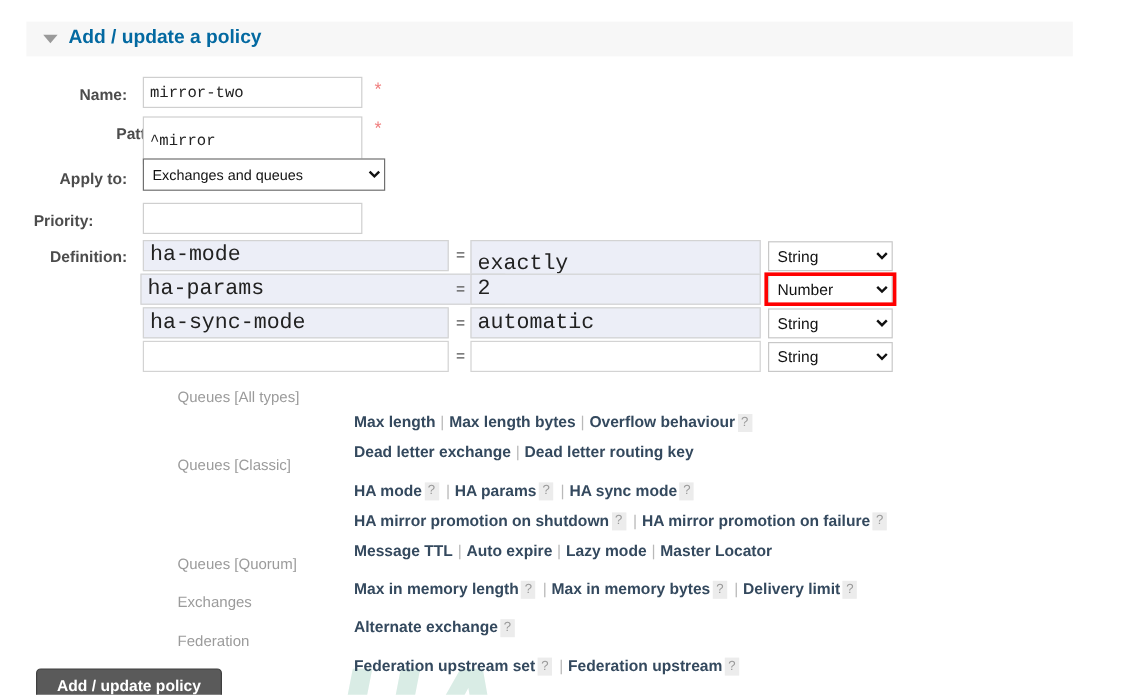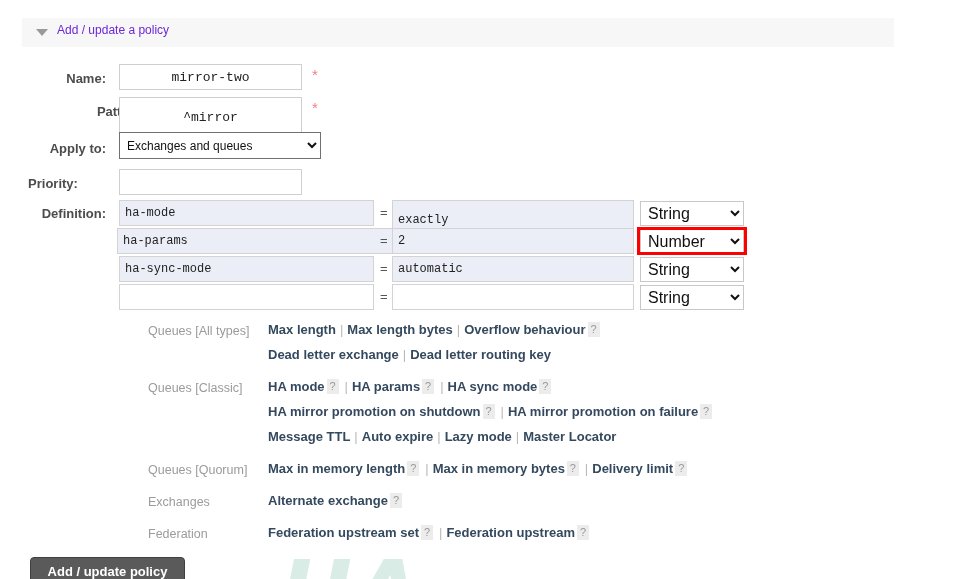--- a/index.html
+++ b/index.html
@@ -54,23 +54,23 @@
     width: 0;
     height: 0;
     border-left: 6px solid transparent;
     border-right: 6px solid transparent;
     border-top: 7px solid #9a9a9a;
   }
   #section-header .title {
     position: absolute;
     left: 35px;
     top: 5px;
-    font-size: 12px;
-    font-weight: normal;
-    color: #6d28d9;
+    font-size: 16px;
+    font-weight: bold;
+    color: #0369a1;
     font-family: "Liberation Sans", sans-serif;
   }
 
   
   .form-label {
     position: absolute;
     width: 106px;
     text-align: right;
     font-size: 13px;
     font-weight: bold;
@@ -80,21 +80,20 @@
   .text-input {
     position: absolute;
     box-sizing: border-box;
     border: 1px solid #cfcfcf;
     background: #ffffff;
     font-family: "Liberation Mono", monospace;
     font-size: 13px;
     color: #222222;
     padding: 2px 5px;
     outline: none;
-    text-align: center;
   }
 
   .req-star {
     position: absolute;
     color: #f08080;
     font-size: 15px;
     font-family: "Liberation Sans", sans-serif;
   }
 
   select.nativesel {
@@ -104,30 +103,30 @@
     font-size: 12px;
     color: #111111;
     background: #ffffff;
     padding: 1px 3px;
   }
   select.applysel {
     border: 1px solid #707070;
   }
   select.typesel {
     border: 1px solid #c8c8c8;
-    font-size: 16px;
+    font-size: 13px;
   }
 
   
   .def-input {
     position: absolute;
     box-sizing: border-box;
     border: 1px solid #d3d3d3;
     font-family: "Liberation Mono", monospace;
-    font-size: 12px;
+    font-size: 18px;
     color: #222222;
     padding: 2px 5px;
     outline: none;
   }
   .def-input.filled { background: #eceef7; }
   .def-input.empty  { background: #ffffff; }
 
   .eq-sign {
     position: absolute;
     font-family: "Liberation Sans", sans-serif;
@@ -150,23 +149,24 @@
   .hint-group-label {
     position: absolute;
     width: 140px;
     text-align: left;
     font-size: 12.5px;
     color: #9b9b9b;
     font-family: "Liberation Sans", sans-serif;
   }
   .hint-line {
     position: absolute;
-    left: 268px;
+    left: 295px;
     font-size: 13px;
     white-space: nowrap;
+    margin-top: 22px;
   }
   .hint-link {
     font-weight: bold;
     color: #34495e;
     cursor: pointer;
     text-decoration: none;
   }
   .hint-sep {
     color: #b9b9b9;
     font-weight: normal;

